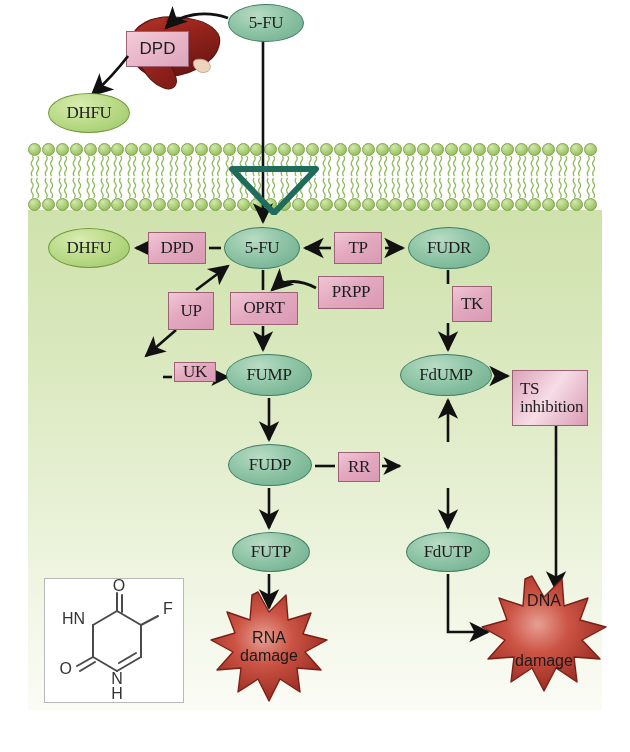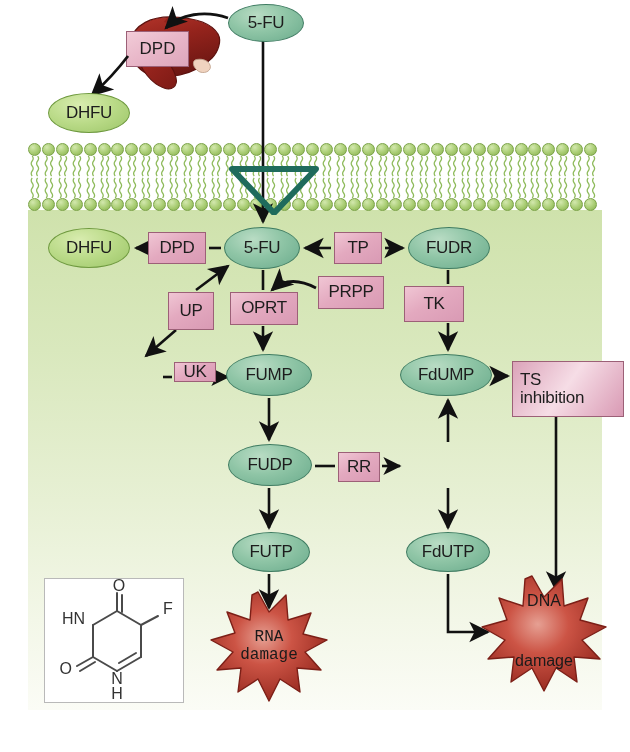--- a/index.html
+++ b/index.html
@@ -70,20 +70,21 @@
   
   .node {
     position: absolute;
     display: flex;
     align-items: center;
     justify-content: center;
     text-align: center;
     color: #1d1d1d;
     box-sizing: border-box;
     line-height: 1.08;
+    font-family: Liberation Serif, serif;
   }
   .metab {
     border-radius: 50%;
     background: radial-gradient(ellipse at 38% 28%, #b9dcc4 0%, #8fc5a6 45%, #6aab8c 100%);
     border: 1.6px solid #3f7c62;
     font-size: 17px;
     letter-spacing: -0.3px;
   }
   .metab.lightgreen {
     background: radial-gradient(ellipse at 38% 28%, #d8ecaf 0%, #b9da87 50%, #9cc568 100%);
@@ -746,46 +747,46 @@
   <div class="node enzyme" style="left:334px;top:232px;width:48px;height:32px;">TP</div>
 
   <div class="node metab" style="left:408px;top:227px;width:82px;height:42px;">FUDR</div>
 
   <div class="node enzyme" style="left:318px;top:276px;width:66px;height:33px;">PRPP</div>
 
   <div class="node enzyme" style="left:168px;top:292px;width:46px;height:38px;text-align:right;">UP</div>
 
   <div class="node enzyme" style="left:230px;top:292px;width:68px;height:33px;">OPRT</div>
 
-  <div class="node enzyme" style="left:404px;top:286px;width:60px;height:36px;">TK</div>
+  <div class="node enzyme" style="left:452px;top:286px;width:40px;height:36px;">TK</div>
 
 
   <div class="node enzyme" style="left:174px;top:362px;width:42px;height:20px;">UK</div>
 
   <div class="node metab" style="left:226px;top:354px;width:86px;height:42px;">FUMP</div>
 
   <div class="node metab" style="left:400px;top:354px;width:92px;height:42px;text-align:center;">FdUMP</div>
 
-  <div class="node enzyme ts" style="left:512px;top:361px;width:112px;height:56px;">
+  <div class="node enzyme ts" style="left:512px;top:370px;width:76px;height:56px;">
     <span class="tstext">
       <span>TS</span><br>
       <span>inhibition</span>
     </span>
   </div>
 
   <div class="node metab" style="left:228px;top:444px;width:84px;height:42px;">FUDP</div>
 
   <div class="node enzyme" style="left:338px;top:452px;width:42px;height:30px;">RR</div>
 
 
   <div class="node metab" style="left:232px;top:532px;width:78px;height:40px;">FUTP</div>
 
   <div class="node metab" style="left:406px;top:532px;width:84px;height:40px;">FdUTP</div>
 
-  <div class="burst-label" style="left:213px;top:616px;width:112px;height:62px;font-family:Liberation Mono, monospace;">
+  <div class="burst-label" style="left:213px;top:616px;width:112px;height:62px;">
     <span>RNA</span>
     <span>damage</span>
   </div>
 
   <div class="burst-label" style="left:488px;top:600px;width:112px;height:62px;gap:42px;">
     <span>DNA</span>
     <span>damage</span>
   </div>
 
   <div id="footnote"></div>

